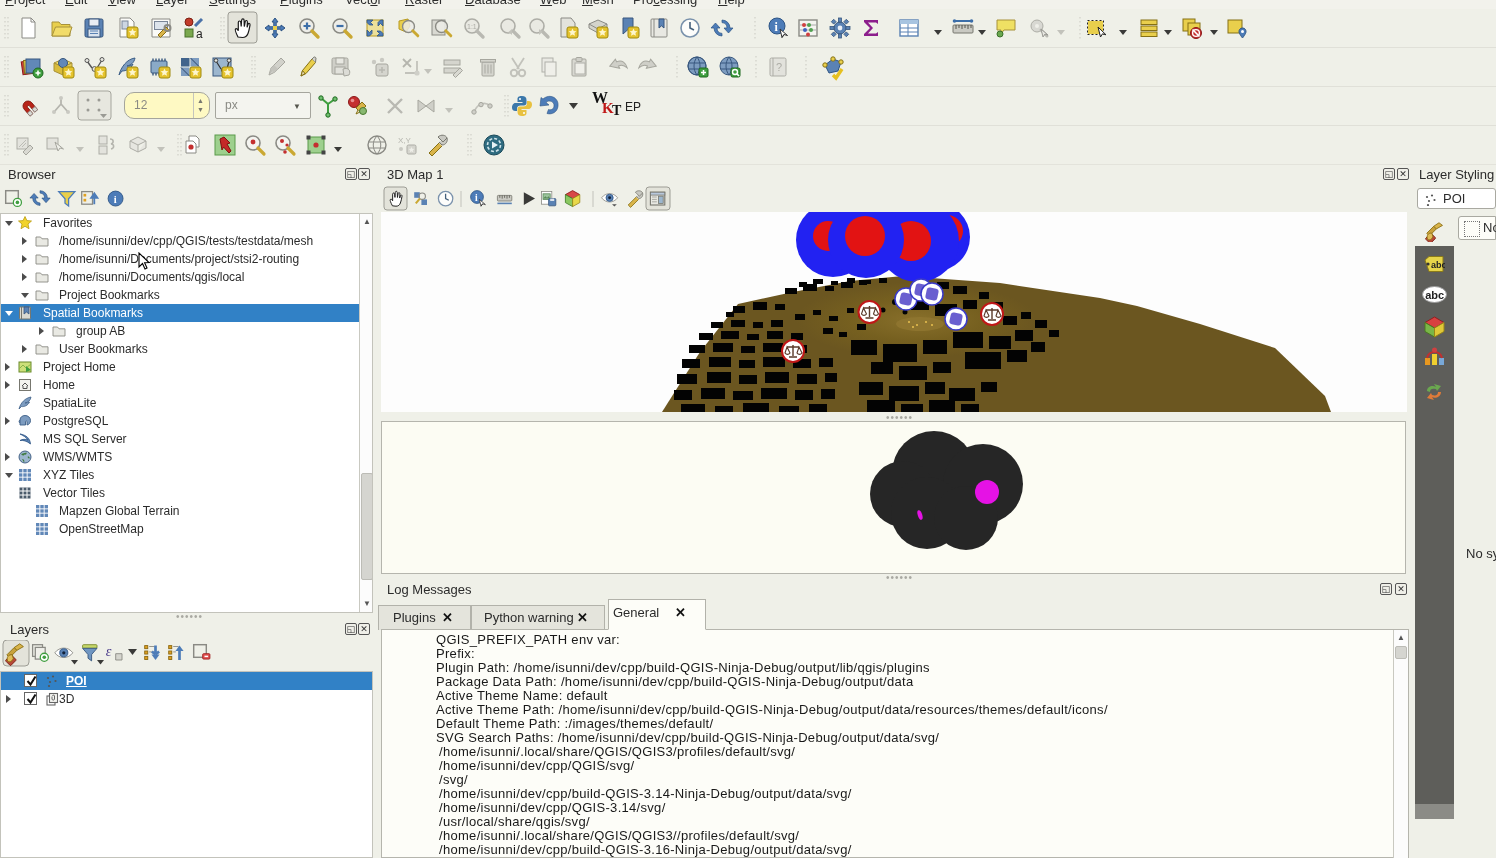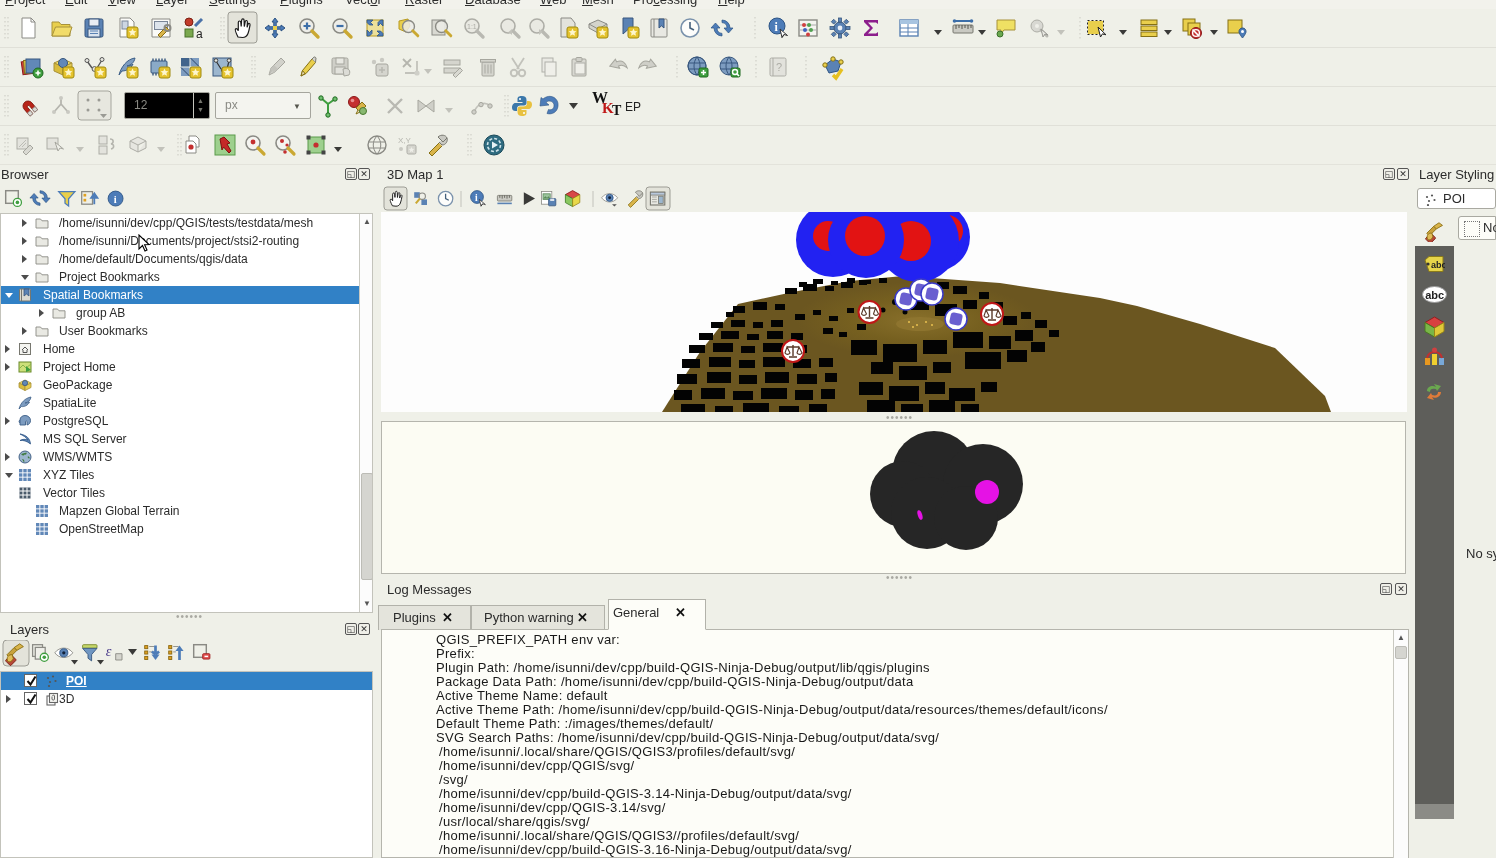--- a/index.html
+++ b/index.html
@@ -767,21 +767,21 @@
   <path d="M445 21 l8 0 l-4 5 z" fill="#c2c2bb"></path>
   <use href="#i-nodeg" x="470" y="7"></use>
   <use href="#i-python" x="510" y="7"></use>
   <use href="#i-reload" x="537" y="7"></use>
   <path d="M569 16 l9 0 l-4.5 6 z" fill="#3a3a38"></path>
   <text x="592" y="16" font-size="16" font-weight="bold" fill="#111" font-family="Liberation Serif">W</text>
   <text x="602" y="26" font-size="15" font-weight="bold" fill="#c01818" font-family="Liberation Serif">K</text>
   <text x="612" y="28" font-size="14" font-weight="bold" fill="#111" font-family="Liberation Serif">T</text>
   <text x="625" y="24" font-size="12" fill="#222" font-family="Liberation Sans">EP</text>
 </svg>
-<div class="abs" style="left:124px;top:5px;width:86px;height:27px;background:#000000;border:1px solid #a5a59d;border-radius:2px;box-sizing:border-box;">
+<div class="abs" style="left:124px;top:5px;width:86px;height:27px;background:#fef9c3;border:1px solid #a5a59d;border-radius:10px;box-sizing:border-box;">
   <span class="abs" style="left:9px;top:5px;font-size:12px;color:#8a8a84;">12</span>
   <span class="abs" style="left:68px;top:0;width:16px;height:25px;border-left:1px solid #c5c5bd;"></span>
   <span class="abs" style="left:72px;top:4px;font-size:7px;color:#77776f;">▲</span>
   <span class="abs" style="left:72px;top:13px;font-size:7px;color:#77776f;">▼</span>
 </div>
 <div class="abs" style="left:215px;top:5px;width:96px;height:27px;background:#f4f4ef;border:1px solid #a5a59d;border-radius:2px;box-sizing:border-box;">
   <span class="abs" style="left:9px;top:5px;font-size:12px;color:#8a8a84;">px</span>
   <span class="abs" style="left:77px;top:9px;font-size:8px;color:#55554d;">▼</span>
 </div>
 </div>
@@ -802,34 +802,41 @@
   <use href="#i-magdots" x="273" y="7"></use>
   <use href="#i-movelbl" x="304" y="7"></use>
   <path d="M334 21 l8 0 l-4 5 z" fill="#3a3a38"></path>
   <use href="#i-globeg" x="365" y="7"></use>
   <use href="#i-xyg" x="395" y="7"></use>
   <use href="#i-wrench" x="425" y="7"></use>
   <use href="#i-temporal" x="482" y="7"></use>
 </svg>
 </div>
 
-<div class="abs docktitle" style="left:1px;top:167px;">Browser</div>
+<div class="abs docktitle" style="left:8px;top:167px;">Browser</div>
 <div class="abs dbtn" style="left:345px;top:168px;">◱</div>
 <div class="abs dbtn" style="left:358px;top:168px;">✕</div>
 <div class="abs" id="browser-toolbar" style="left:0;top:186px;width:200px;height:26px;">
 <svg width="200" height="26">
   <use href="#p-addlayer" transform="translate(3 2) scale(0.9)"></use>
   <use href="#i-refresh" transform="translate(29 1) scale(0.92)"></use>
   <use href="#p-filter" transform="translate(56 2) scale(0.9)"></use>
   <use href="#p-collapse" transform="translate(79 2) scale(0.9)"></use>
   <use href="#p-info" transform="translate(105 2) scale(0.88)"></use>
 </svg>
 </div>
 <div class="abs tree" id="btree" style="left:0;top:213px;width:373px;height:400px;overflow:hidden;">
   <div class="trow">
+      <span class="arr d" style="left:4px"></span>
+      <svg class="ticon" style="left:17px">
+        <use href="#b-star"></use>
+      </svg>
+      <span class="txt" style="left:42px">Favorites</span>
+    </div>
+  <div class="trow">
       <span class="arr r" style="left:21px"></span>
       <svg class="ticon" style="left:34px">
         <use href="#b-folder"></use>
       </svg>
       <span class="txt" style="left:58px">/home/isunni/dev/cpp/QGIS/tests/testdata/mesh</span>
     </div>
   <div class="trow">
       <span class="arr r" style="left:21px"></span>
       <svg class="ticon" style="left:34px">
         <use href="#b-folder"></use>
@@ -837,21 +844,21 @@
       <span class="txt" style="left:58px">/home/isunni/Documents/project/stsi2-routing</span>
     <svg class="abs" style="left:135px;top:2px;width:16px;height:20px" viewBox="0 0 16 20">
         <path d="M3 1 L3 15 L6.5 11.5 L9 17 L11 16 L8.6 10.8 L13 10.5 Z" fill="#fff" stroke="#000" stroke-width="1.1"></path>
       </svg>
     </div>
   <div class="trow">
       <span class="arr r" style="left:21px"></span>
       <svg class="ticon" style="left:34px">
         <use href="#b-folder"></use>
       </svg>
-      <span class="txt" style="left:58px">/home/default/Documents/qgis/data</span>
+      <span class="txt" style="left:58px">/home/isunni/Documents/qgis/local</span>
     </div>
   <div class="trow">
       <span class="arr d" style="left:20px"></span>
       <svg class="ticon" style="left:34px">
         <use href="#b-folder"></use>
       </svg>
       <span class="txt" style="left:58px">Project Bookmarks</span>
     </div>
   <div class="trow sel" style="width:358px">
       <span class="arr d" style="left:4px"></span>
@@ -870,36 +877,30 @@
   <div class="trow">
       <span class="arr r" style="left:21px"></span>
       <svg class="ticon" style="left:34px">
         <use href="#b-folder"></use>
       </svg>
       <span class="txt" style="left:58px">User Bookmarks</span>
     </div>
   <div class="trow">
       <span class="arr r" style="left:4px"></span>
       <svg class="ticon" style="left:17px">
-        <use href="#b-home"></use>
-      </svg>
-      <span class="txt" style="left:42px">Home</span>
+        <use href="#b-map"></use>
+      </svg>
+      <span class="txt" style="left:42px">Project Home</span>
     </div>
   <div class="trow">
       <span class="arr r" style="left:4px"></span>
       <svg class="ticon" style="left:17px">
-        <use href="#b-map"></use>
-      </svg>
-      <span class="txt" style="left:42px">Project Home</span>
-    </div>
-  <div class="trow">
-      <svg class="ticon" style="left:17px">
-        <use href="#b-gpkg"></use>
-      </svg>
-      <span class="txt" style="left:42px">GeoPackage</span>
+        <use href="#b-home"></use>
+      </svg>
+      <span class="txt" style="left:42px">Home</span>
     </div>
   <div class="trow">
       <svg class="ticon" style="left:17px">
         <use href="#b-feather"></use>
       </svg>
       <span class="txt" style="left:42px">SpatiaLite</span>
     </div>
   <div class="trow">
       <span class="arr r" style="left:4px"></span>
       <svg class="ticon" style="left:17px">

